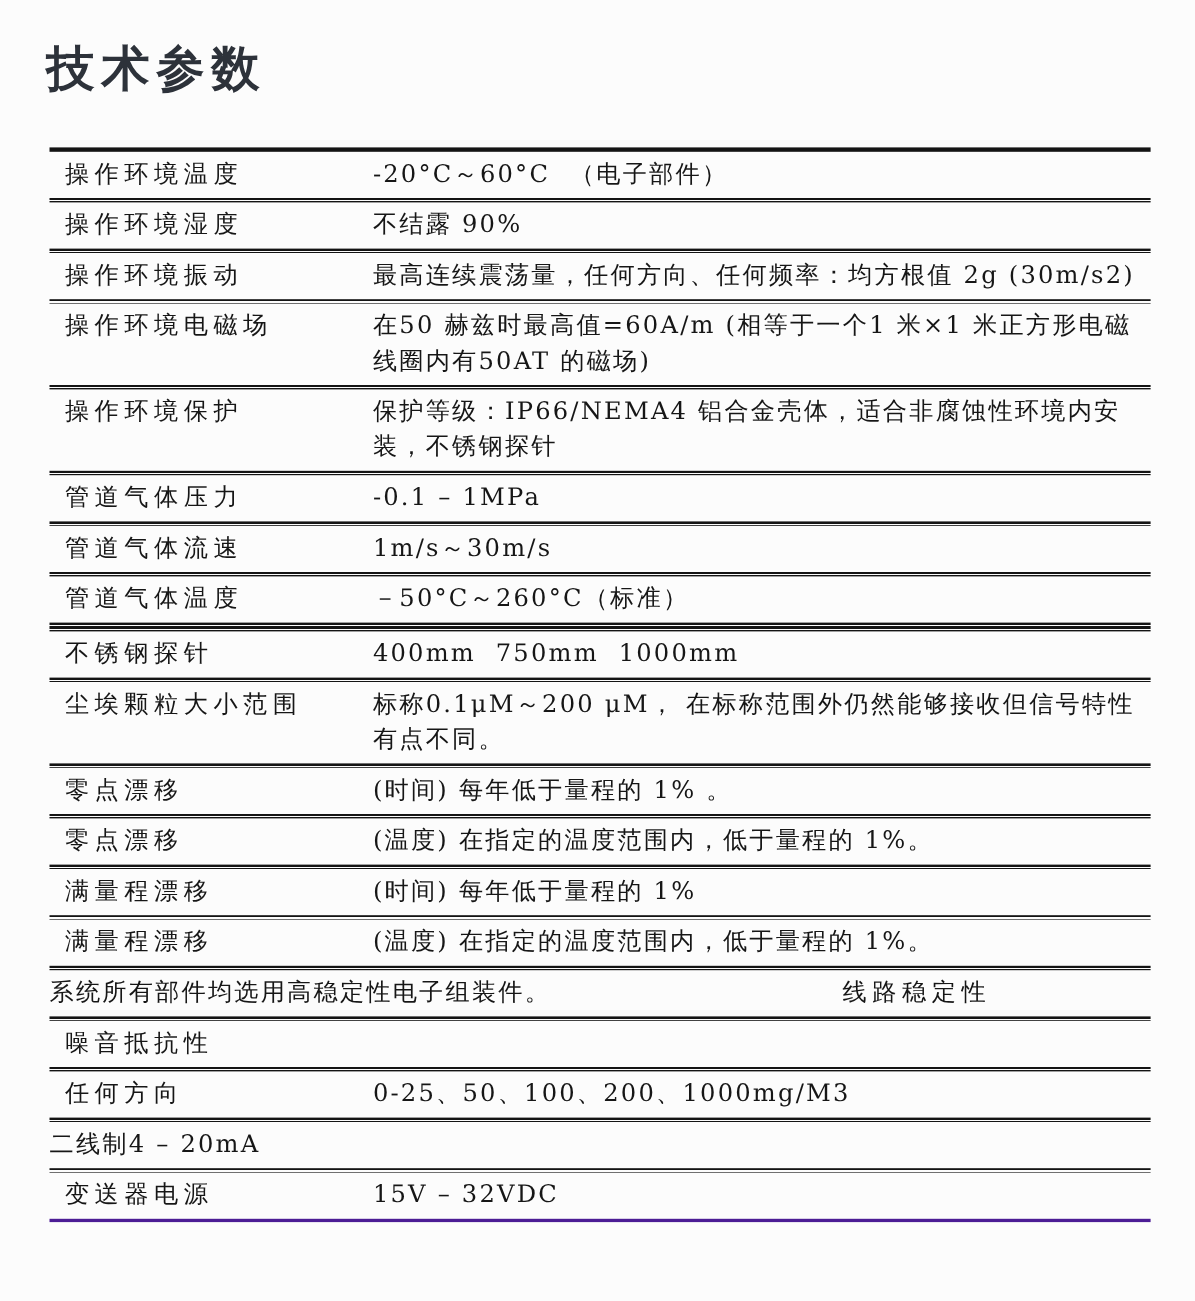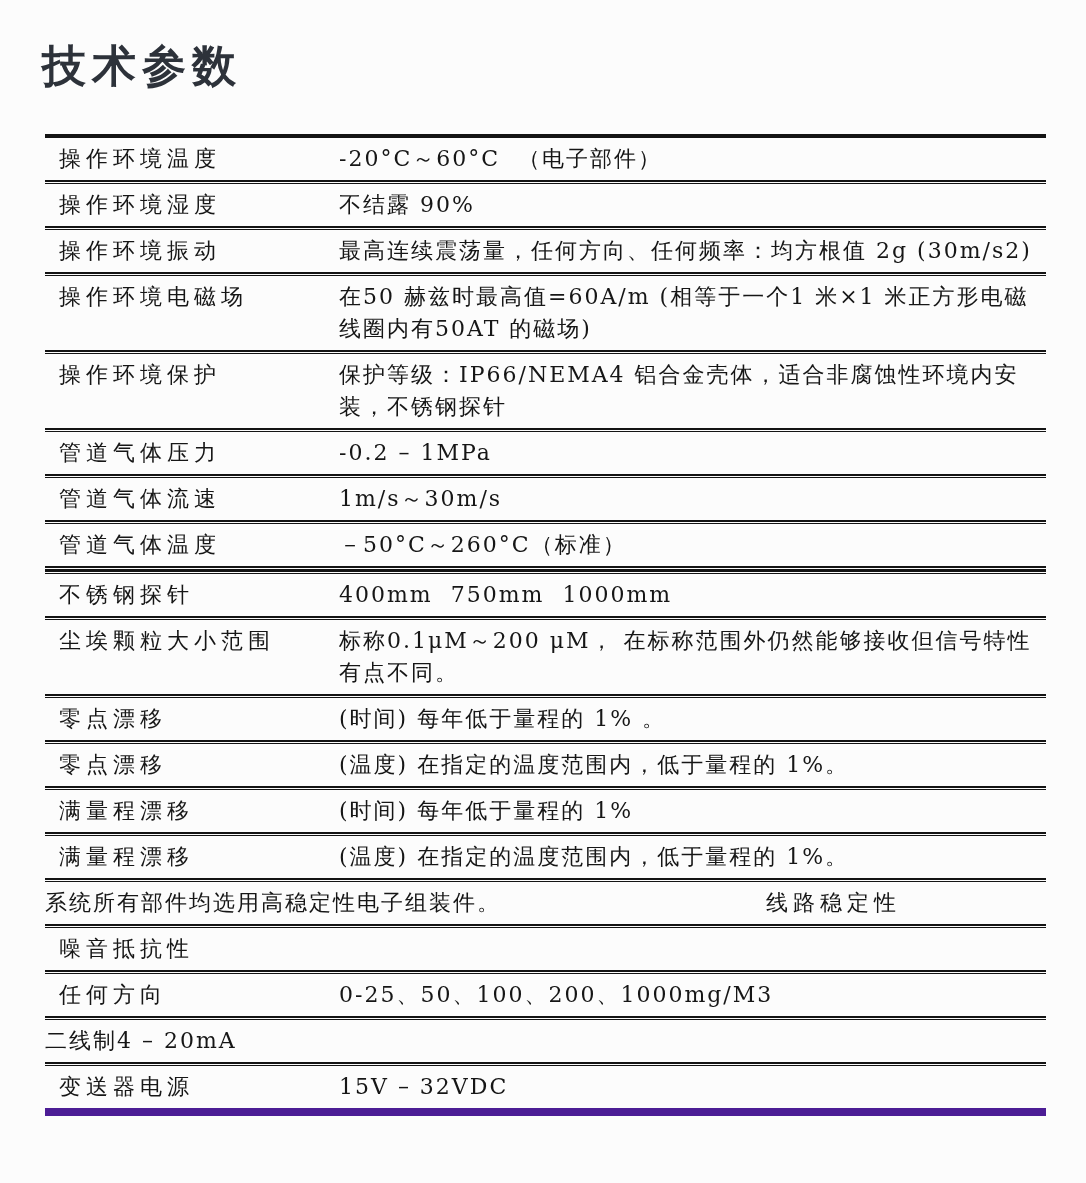--- a/index.html
+++ b/index.html
@@ -15,32 +15,32 @@
     color: #161616;
   }
   .page {
     position: relative;
     width: 1086px;
     height: 1183px;
   }
   .title {
     margin: 0;
     padding: 42px 0 0 42px;
-    font-family: Liberation Sans, sans-serif;
+    font-family: Liberation Mono, monospace;
     font-weight: 900;
     font-size: 44px;
     letter-spacing: 6px;
     color: #2d323a;
     line-height: 1.1;
   }
   .spec-table {
     margin: 44px 0 0 45px;
     width: 1001px;
     border-top: 4px solid #141414;
-    border-bottom: 8px solid #4c1d95;
+    border-bottom: 3px solid #4c1d95;
     box-sizing: border-box;
   }
   .row {
     display: flex;
     align-items: flex-start;
     padding: 5px 0 5px 0;
   }
   .cell {
     font-size: 22px;
     line-height: 32px;
@@ -97,21 +97,21 @@
     <div class="cell value">在50 赫兹时最高值=60A/m (相等于一个1 米×1 米正方形电磁线圈内有50AT 的磁场)</div>
   </div>
 <div class="rule"></div>
   <div class="row">
     <div class="cell label">操作环境保护</div>
     <div class="cell value">保护等级：IP66/NEMA4 铝合金壳体，适合非腐蚀性环境内安装，不锈钢探针</div>
   </div>
 <div class="rule"></div>
   <div class="row">
     <div class="cell label">管道气体压力</div>
-    <div class="cell value">-0.2 – 1MPa</div>
+    <div class="cell value">-0.1 – 1MPa</div>
   </div>
 <div class="rule"></div>
   <div class="row">
     <div class="cell label">管道气体流速</div>
     <div class="cell value">1m/s～30m/s</div>
   </div>
 <div class="rule"></div>
   <div class="row">
     <div class="cell label">管道气体温度</div>
     <div class="cell value">－50°C～260°C（标准）</div>

